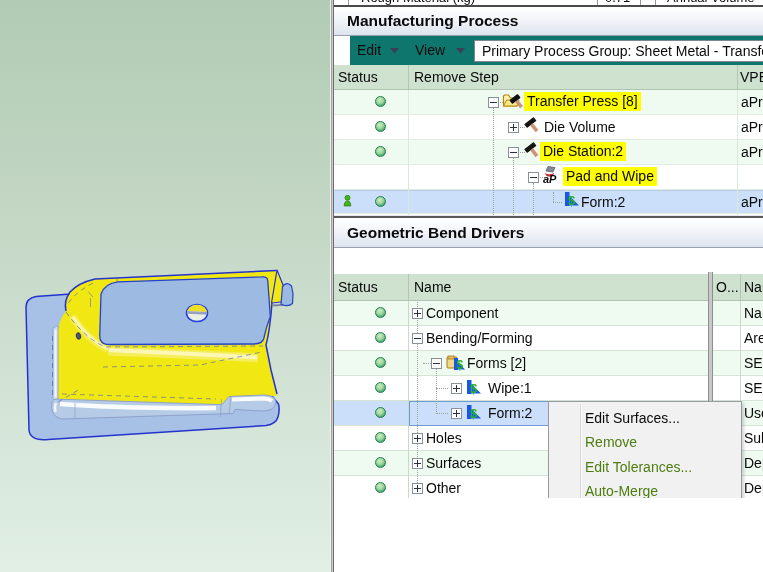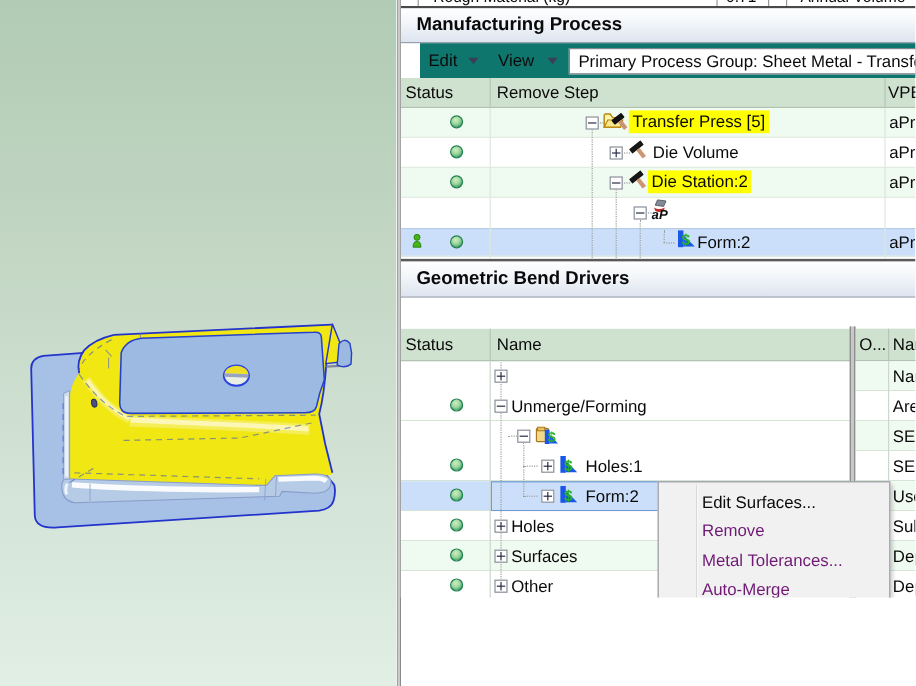--- a/index.html
+++ b/index.html
@@ -6,21 +6,21 @@
 #page{position:relative;width:763px;height:572px;background:#fff}
 .abs{position:absolute}
 #vp{position:absolute;left:0;top:0;width:330px;height:572px;
   background:linear-gradient(180deg,#b1cbb4 0%,#c2d6c3 35%,#d3e3d6 70%,#e1efe5 100%)}
 #pborder{position:absolute;left:330px;top:0;width:4px;height:572px;
   background:linear-gradient(90deg,#eef2ee 0 1px,#a2a2a2 1px 2px,#cacaca 2px 3px,#6e6e6e 3px 4px)}
 #panel{position:absolute;left:334px;top:0;width:429px;height:498px;background:#fff;overflow:hidden}
 
 .t{position:absolute;font-size:14px;color:#0a0a0a;white-space:nowrap}
 .b{font-weight:bold}
-.gray{color:#701a75}
+.gray{color:#4d7c0f}
 
 .tbar{position:absolute;left:0;width:429px;background:linear-gradient(180deg,#ffffff 0%,#f2f5f9 45%,#dde4ef 100%);border-bottom:1px solid #98a0ae}
 .toolbar{position:absolute;left:16px;width:429px;background:#0f766e}
 .thead{position:absolute;left:0;width:429px;background:#cfe1cf}
 
 .row{position:absolute;left:0;width:429px;height:25px;box-shadow:inset 0 -1px 0 #e2ece2}
 .gr{position:absolute;left:0;width:374px;height:25px;box-shadow:inset 0 -1px 0 #d6e4d6}
 .rr{position:absolute;left:379px;width:50px;height:25px;box-shadow:inset 0 -1px 0 #d6e4d6;overflow:hidden}
 .rg{background:#effaf0}
 .rw{background:#ffffff}
@@ -135,32 +135,35 @@
 <div class="thead" style="top:65px;height:24px;border-bottom:1px solid #b2c2b2">
   <span class="t" style="left:4px;top:4px">Status</span>
   <span class="t" style="left:80px;top:4px">Remove Step</span>
   <span class="t" style="left:406px;top:4px">VPE</span>
   <i class="cl" style="left:74px;top:0;height:24px"></i>
   <i class="cl" style="left:403px;top:0;height:24px"></i>
 </div>
 
 <div class="row rg" style="top:90px">
   <span class="dot" style="left:41px;top:6px"></span>
-  <span class="t" style="left:190px;top:3px"><span class="hl">Transfer Press [5]</span></span>
+  <span class="t" style="left:190px;top:3px"><span class="hl">Transfer Press [8]</span></span>
   <span class="t" style="left:407px;top:4px">aPriori</span>
 </div>
 <div class="row rw" style="top:115px">
   <span class="dot" style="left:41px;top:6px"></span>
   <span class="t" style="left:210px;top:4px">Die Volume</span>
   <span class="t" style="left:407px;top:4px">aPriori</span>
 </div>
 <div class="row rg" style="top:140px">
   <span class="dot" style="left:41px;top:6px"></span>
   <span class="t" style="left:206px;top:3px"><span class="hl">Die Station:2</span></span>
   <span class="t" style="left:407px;top:4px">aPriori</span>
+</div>
+<div class="row rw" style="top:165px">
+  <span class="t" style="left:229px;top:3px"><span class="hl">Pad and Wipe</span></span>
 </div>
 <div class="row rs" style="top:190px;border-top:1px solid #b8cce8;height:23px">
   <span class="dot" style="left:41px;top:5px"></span>
   <span class="t" style="left:247px;top:3px">Form:2</span>
   <span class="t" style="left:407px;top:3px">aPriori</span>
 </div>
 <i class="cl" style="left:74px;top:90px;height:125px;background:#dde8dd"></i>
 <i class="cl" style="left:403px;top:90px;height:125px;background:#dde8dd"></i>
 
 <i class="dl" style="left:159px;top:108px;height:107px"></i>
@@ -230,27 +233,35 @@
 </div>
 
 
 <div class="thead" style="top:274px;height:26px;border-bottom:1px solid #b2c2b2">
   <span class="t" style="left:4px;top:5px">Status</span>
   <span class="t" style="left:80px;top:5px">Name</span>
   <span class="t" style="left:48px;top:5px"></span>
   <i class="cl" style="left:74px;top:0;height:26px"></i>
 </div>
 
+<div class="gr rg" style="top:301px">
+        <span class="dot" style="left:41px;top:6px"></span>
+        <span class="t" style="left:92px;top:4px">Component</span>
+      </div>
 <div class="gr rw" style="top:326px">
         <span class="dot" style="left:41px;top:6px"></span>
-        <span class="t" style="left:92px;top:4px">Unmerge/Forming</span>
+        <span class="t" style="left:92px;top:4px">Bending/Forming</span>
+      </div>
+<div class="gr rg" style="top:351px">
+        <span class="dot" style="left:41px;top:6px"></span>
+        <span class="t" style="left:133px;top:4px">Forms [2]</span>
       </div>
 <div class="gr rw" style="top:376px">
         <span class="dot" style="left:41px;top:6px"></span>
-        <span class="t" style="left:154px;top:4px">Holes:1</span>
+        <span class="t" style="left:154px;top:4px">Wipe:1</span>
       </div>
 <div class="gr rs" style="top:401px">
         <span class="dot" style="left:41px;top:6px"></span>
         <span class="t" style="left:154px;top:4px">Form:2</span>
       </div>
 <div class="abs" style="left:75px;top:401px;width:297px;height:23px;border:1px solid #6f9bd2"></div>
 <div class="gr rw" style="top:426px">
         <span class="dot" style="left:41px;top:6px"></span>
         <span class="t" style="left:92px;top:4px">Holes</span>
       </div>
@@ -361,21 +372,21 @@
 <div class="rr rg" style="top:551px;height:21px;border-bottom:none">
         <span class="t" style="left:31px;top:4px">Bend Angle</span>
       </div>
 <i class="cl" style="left:406px;top:301px;height:271px;background:#ccd8cc"></i>
 
 <div class="abs" style="left:214px;top:401px;width:192px;height:146px;background:#f1f1f1;border:1px solid #9a9aa2;box-shadow:2px 2px 3px rgba(0,0,0,0.18)">
   <i class="abs" style="left:31px;top:2px;width:1px;height:142px;background:#d9d9d9"></i>
   <i class="abs" style="left:32px;top:2px;width:1px;height:142px;background:#fbfbfb"></i>
   <span class="t" style="left:36px;top:8px">Edit Surfaces...</span>
   <span class="t gray" style="left:36px;top:32px">Remove</span>
-  <span class="t gray" style="left:36px;top:57px">Metal Tolerances...</span>
+  <span class="t gray" style="left:36px;top:57px">Edit Tolerances...</span>
   <span class="t gray" style="left:36px;top:81px">Auto-Merge</span>
   <span class="t gray" style="left:36px;top:106px">Unmerge</span>
   <div class="abs" style="left:2px;top:123px;width:186px;height:21px;background:linear-gradient(180deg,#dcebfa,#cadef5);border:1px solid #9cbce2;border-radius:2px"></div>
 </div>
 
 <svg class="abs" style="left:231px;top:529px" width="16" height="22" viewBox="0 0 17 23">
   <path d="M1,1 L1,17.5 L5.2,13.8 L8,20.5 L11,19.2 L8.2,12.8 L13.5,12.5 Z" fill="#fff" stroke="#000" stroke-width="1.1"></path>
 </svg>
 </div>
 </div>

